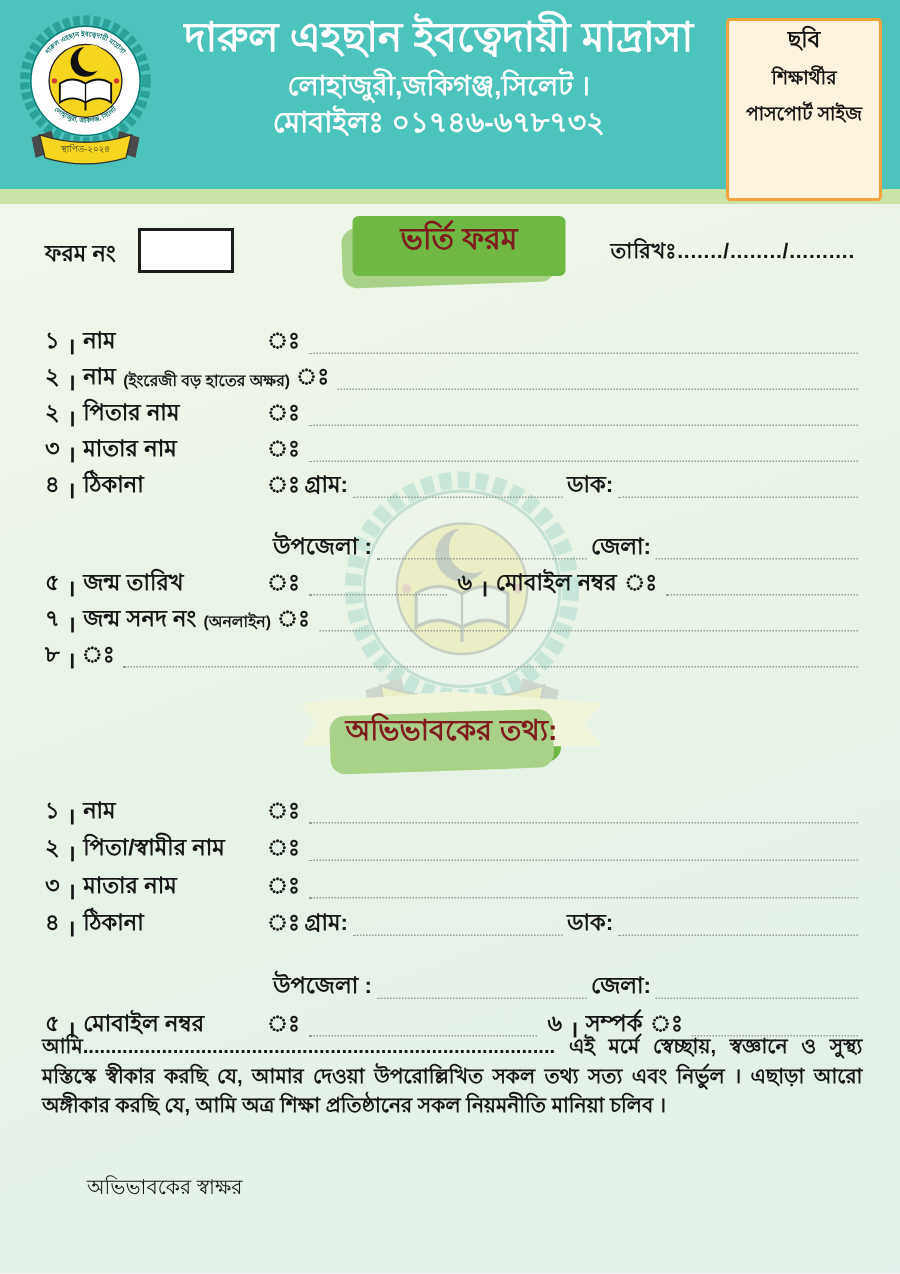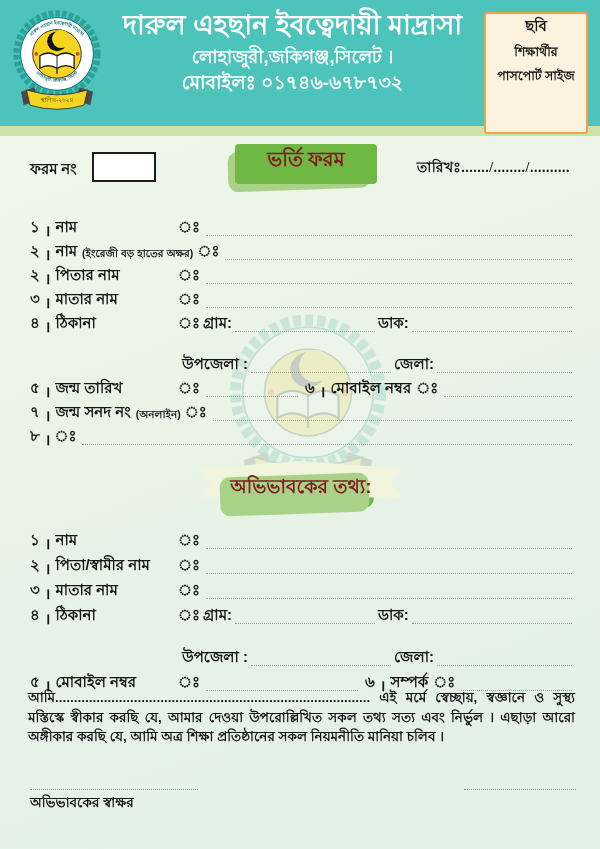--- a/index.html
+++ b/index.html
@@ -19,21 +19,21 @@
 
   
   .photo-box{position:absolute;top:12px;right:12px;width:100px;height:118px;background:#fdf2dd;
              border:2px solid #f2a33e;border-radius:3px;display:flex;flex-direction:column;
              align-items:center;justify-content:flex-start;gap:4px;text-align:center;z-index:5;}
   .photo-l1{font-size:15px;font-weight:bold;}
   .photo-l2{font-size:12.5px;font-weight:600;}
   .photo-l3{font-size:12.5px;font-weight:600;}
 
   
-  .formno-row{position:absolute;top:148px;left:30px;width:540px;height:40px;font-family:Liberation Serif, serif;}
+  .formno-row{position:absolute;top:148px;left:30px;width:540px;height:40px;}
   .formno-label{position:absolute;left:0;top:9px;font-size:15px;font-weight:bold;}
   .formno-box{position:absolute;left:62px;top:4px;width:60px;height:26px;background:#fff;border:2px solid #1d1d1d;}
   .title-badge{position:absolute;left:205px;top:-4px;width:142px;height:40px;background:#6fb843;border-radius:4px;
                display:flex;justify-content:center;color:#7f1d1d;font-size:20px;font-weight:bold;}
   .title-badge::before{content:"";position:absolute;left:-7px;top:6px;width:100%;height:100%;
                background:#a9d288;border-radius:10px;z-index:-1;transform:rotate(-2deg);}
   .date-field{position:absolute;right:0;top:8px;font-size:14px;font-weight:bold;letter-spacing:.5px;}
 
   
   .rows{position:absolute;left:30px;width:545px;}
@@ -60,21 +60,21 @@
   .guardian-badge::before{content:"";position:absolute;left:-8px;top:7px;width:102%;height:98%;
         background:#a9d288;border-radius:10px;z-index:-1;transform:rotate(-2deg);}
   .guardian-badge::after{content:"";position:absolute;left:-28px;top:-7px;right:-28px;bottom:4px;z-index:-2;
         background:#f0f4da;clip-path:polygon(0 18%,6% 50%,0 85%,100% 85%,94% 50%,100% 18%,50% 0);}
 
   
   .declaration{position:absolute;top:688px;left:28px;width:547px;font-size:13.5px;font-weight:600;
                line-height:19.5px;text-align:justify;}
 
   
-  .sig{position:absolute;top:781px;display:flex;flex-direction:column;font-size:13.5px;font-weight:700;}
+  .sig{position:absolute;top:781px;display:flex;flex-direction:row;font-size:13.5px;font-weight:400;gap:28px;}
   .sig-left{left:30px;width:168px;}
   .sig-right{right:24px;width:112px;text-align:center;}
   .sigline{border-bottom:1.4px dotted #8f998f;height:8px;margin-bottom:2px;}
 
   .wm{position:absolute;top:312px;left:224px;width:168px;height:190px;opacity:.16;z-index:0;}
   .wm svg{width:100%;height:100%;}
   .layer{position:relative;z-index:1;}
 </style>
 </head>
 <body>

